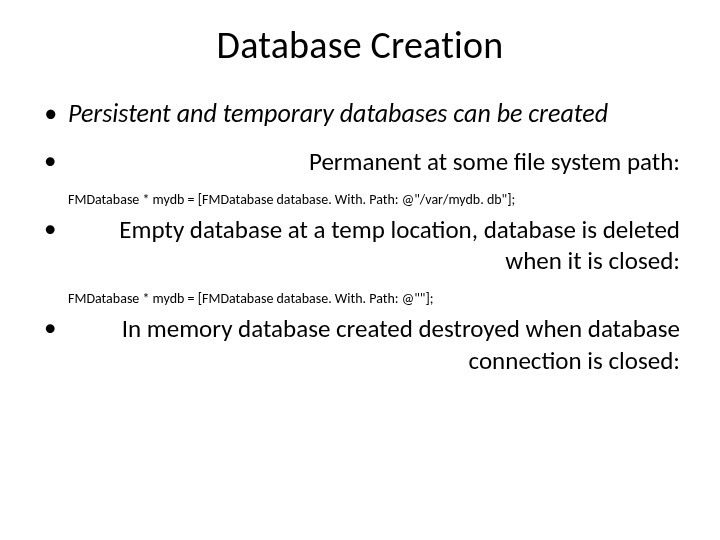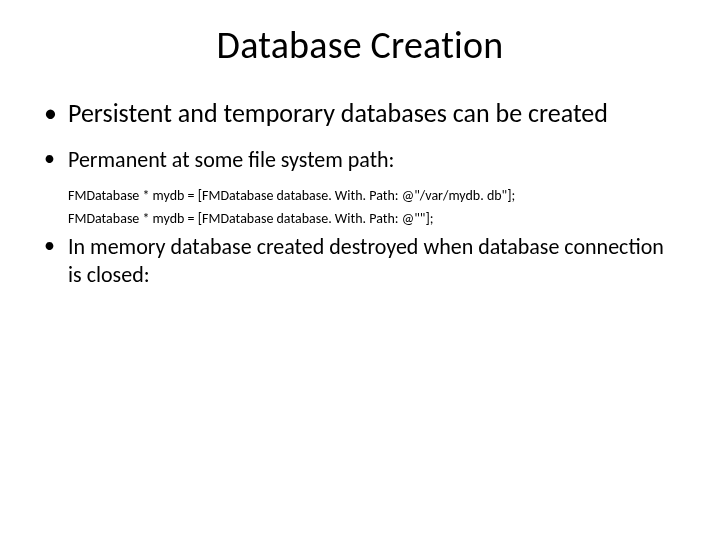--- a/index.html
+++ b/index.html
@@ -38,24 +38,26 @@
     content: "•";
     position: absolute;
     left: 4px;
     top: 0;
     font-size: 1em;
     line-height: 1.2;
   }
   .lvl1 {
     font-size: 26px;
     line-height: 1.22;
+    font-style: italic;
   }
   .lvl2 {
-    font-size: 22px;
+    font-size: 25px;
     line-height: 1.25;
+    text-align: right;
   }
   .code {
     font-size: 14px;
     line-height: 1.35;
     margin-top: 2px;
     margin-bottom: 4px;
     padding-left: 28px;
   }
   .code-bulleted {
     position: relative;
@@ -82,20 +84,25 @@
     <li class="lvl1">
       <span>Persistent and temporary databases can be created</span>
     </li>
 
     <li class="lvl2 gap-md">
       <span>Permanent at some file system path:</span>
     </li>
   </ul>
   <div class="code">FMDatabase * mydb = [FMDatabase database. With. Path: @"/var/mydb. db"];</div>
 
+  <ul class="top">
+    <li class="lvl2">
+      <span>Empty database at a temp location, database is deleted when it is closed:</span>
+    </li>
+  </ul>
   <div class="code">FMDatabase * mydb = [FMDatabase database. With. Path: @""];</div>
 
   <ul class="top gap-lg">
     <li class="lvl2">
       <span>In memory database created destroyed when database connection is closed:</span>
     </li>
   </ul>
 
 </div>
 

